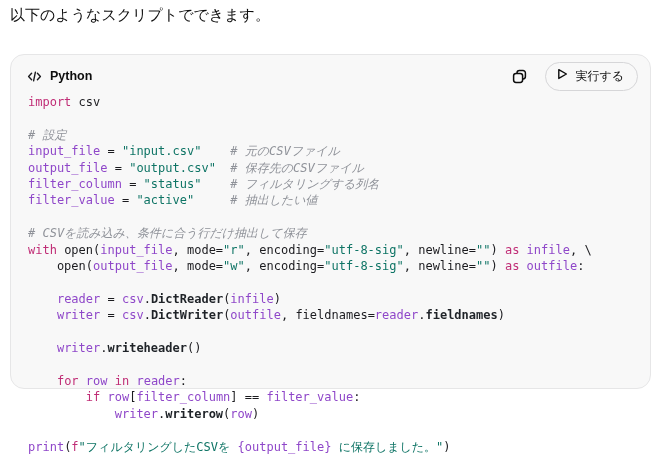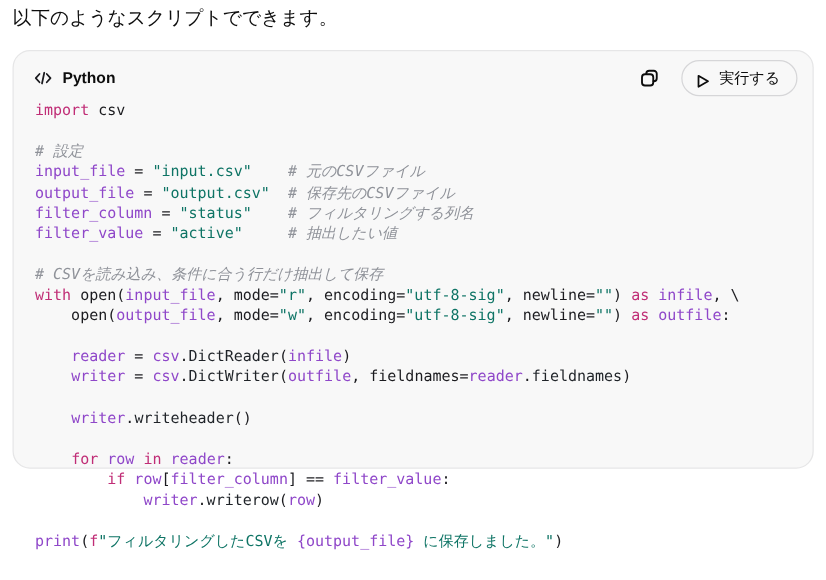--- a/index.html
+++ b/index.html
@@ -9,45 +9,45 @@
   }
   *{box-sizing:border-box;}
   html,body{margin:0;padding:0;}
   body{
     width:661px;height:464px;background:#ffffff;position:relative;
     font-family:"Liberation Sans","DejaVu Sans",sans-serif;color:#0d0d0d;
     overflow:hidden;
   }
   .intro{position:absolute;left:10px;top:6px;font-size:15px;line-height:18px;color:#0d0d0d;}
   .card{
-    position:absolute;left:10px;top:40px;width:641px;height:335px;
+    position:absolute;left:10px;top:54px;width:641px;height:335px;
     background:var(--card-bg);border:1px solid var(--card-border);border-radius:14px;
   }
   .card-header{display:flex;align-items:center;padding:12px 12px 0 16px;height:30px;}
   .code-icon{display:flex;align-items:center;color:#1b1b1f;}
   .lang{font-size:12.5px;font-weight:700;margin-left:8px;color:#0d0d0d;}
   .header-right{margin-left:auto;display:flex;align-items:center;gap:15px;}
   .icon-btn{background:none;border:none;padding:2px;margin:0;display:flex;align-items:center;color:#0d0d0d;cursor:pointer;}
   .run-btn{
-    display:flex;align-items:flex-end;gap:7px;background:transparent;
+    display:flex;align-items:flex-start;gap:7px;background:transparent;
     border:1px solid #d6d6d8;border-radius:999px;padding:5px 13px 5px 11px;
     font-family:inherit;font-size:12px;color:#0d0d0d;cursor:pointer;
   }
   .run-btn svg{display:block;}
   .code{
     margin:9px 0 0 0;padding:0 14px 12px 17px;
     font-family:"DejaVu Sans Mono","Liberation Mono",monospace;
     font-size:12px;line-height:16.4px;color:var(--plain);
   }
   .code-line{white-space:pre;min-height:16.4px;}
   .t-k{color:var(--kw);}
   .t-v{color:var(--var);}
   .t-s{color:var(--str);}
   .t-c{color:var(--com);font-style:italic;margin-top:28px;}
-  .t-m{color:var(--meth);font-weight:400;}
+  .t-m{color:var(--meth);font-weight:700;}
   .t-p{color:var(--plain);}
 </style>
 </head>
 <body>
 
 <div class="intro">以下のようなスクリプトでできます。</div>
 
 <div class="card">
   <div class="card-header">
     <span class="code-icon">

